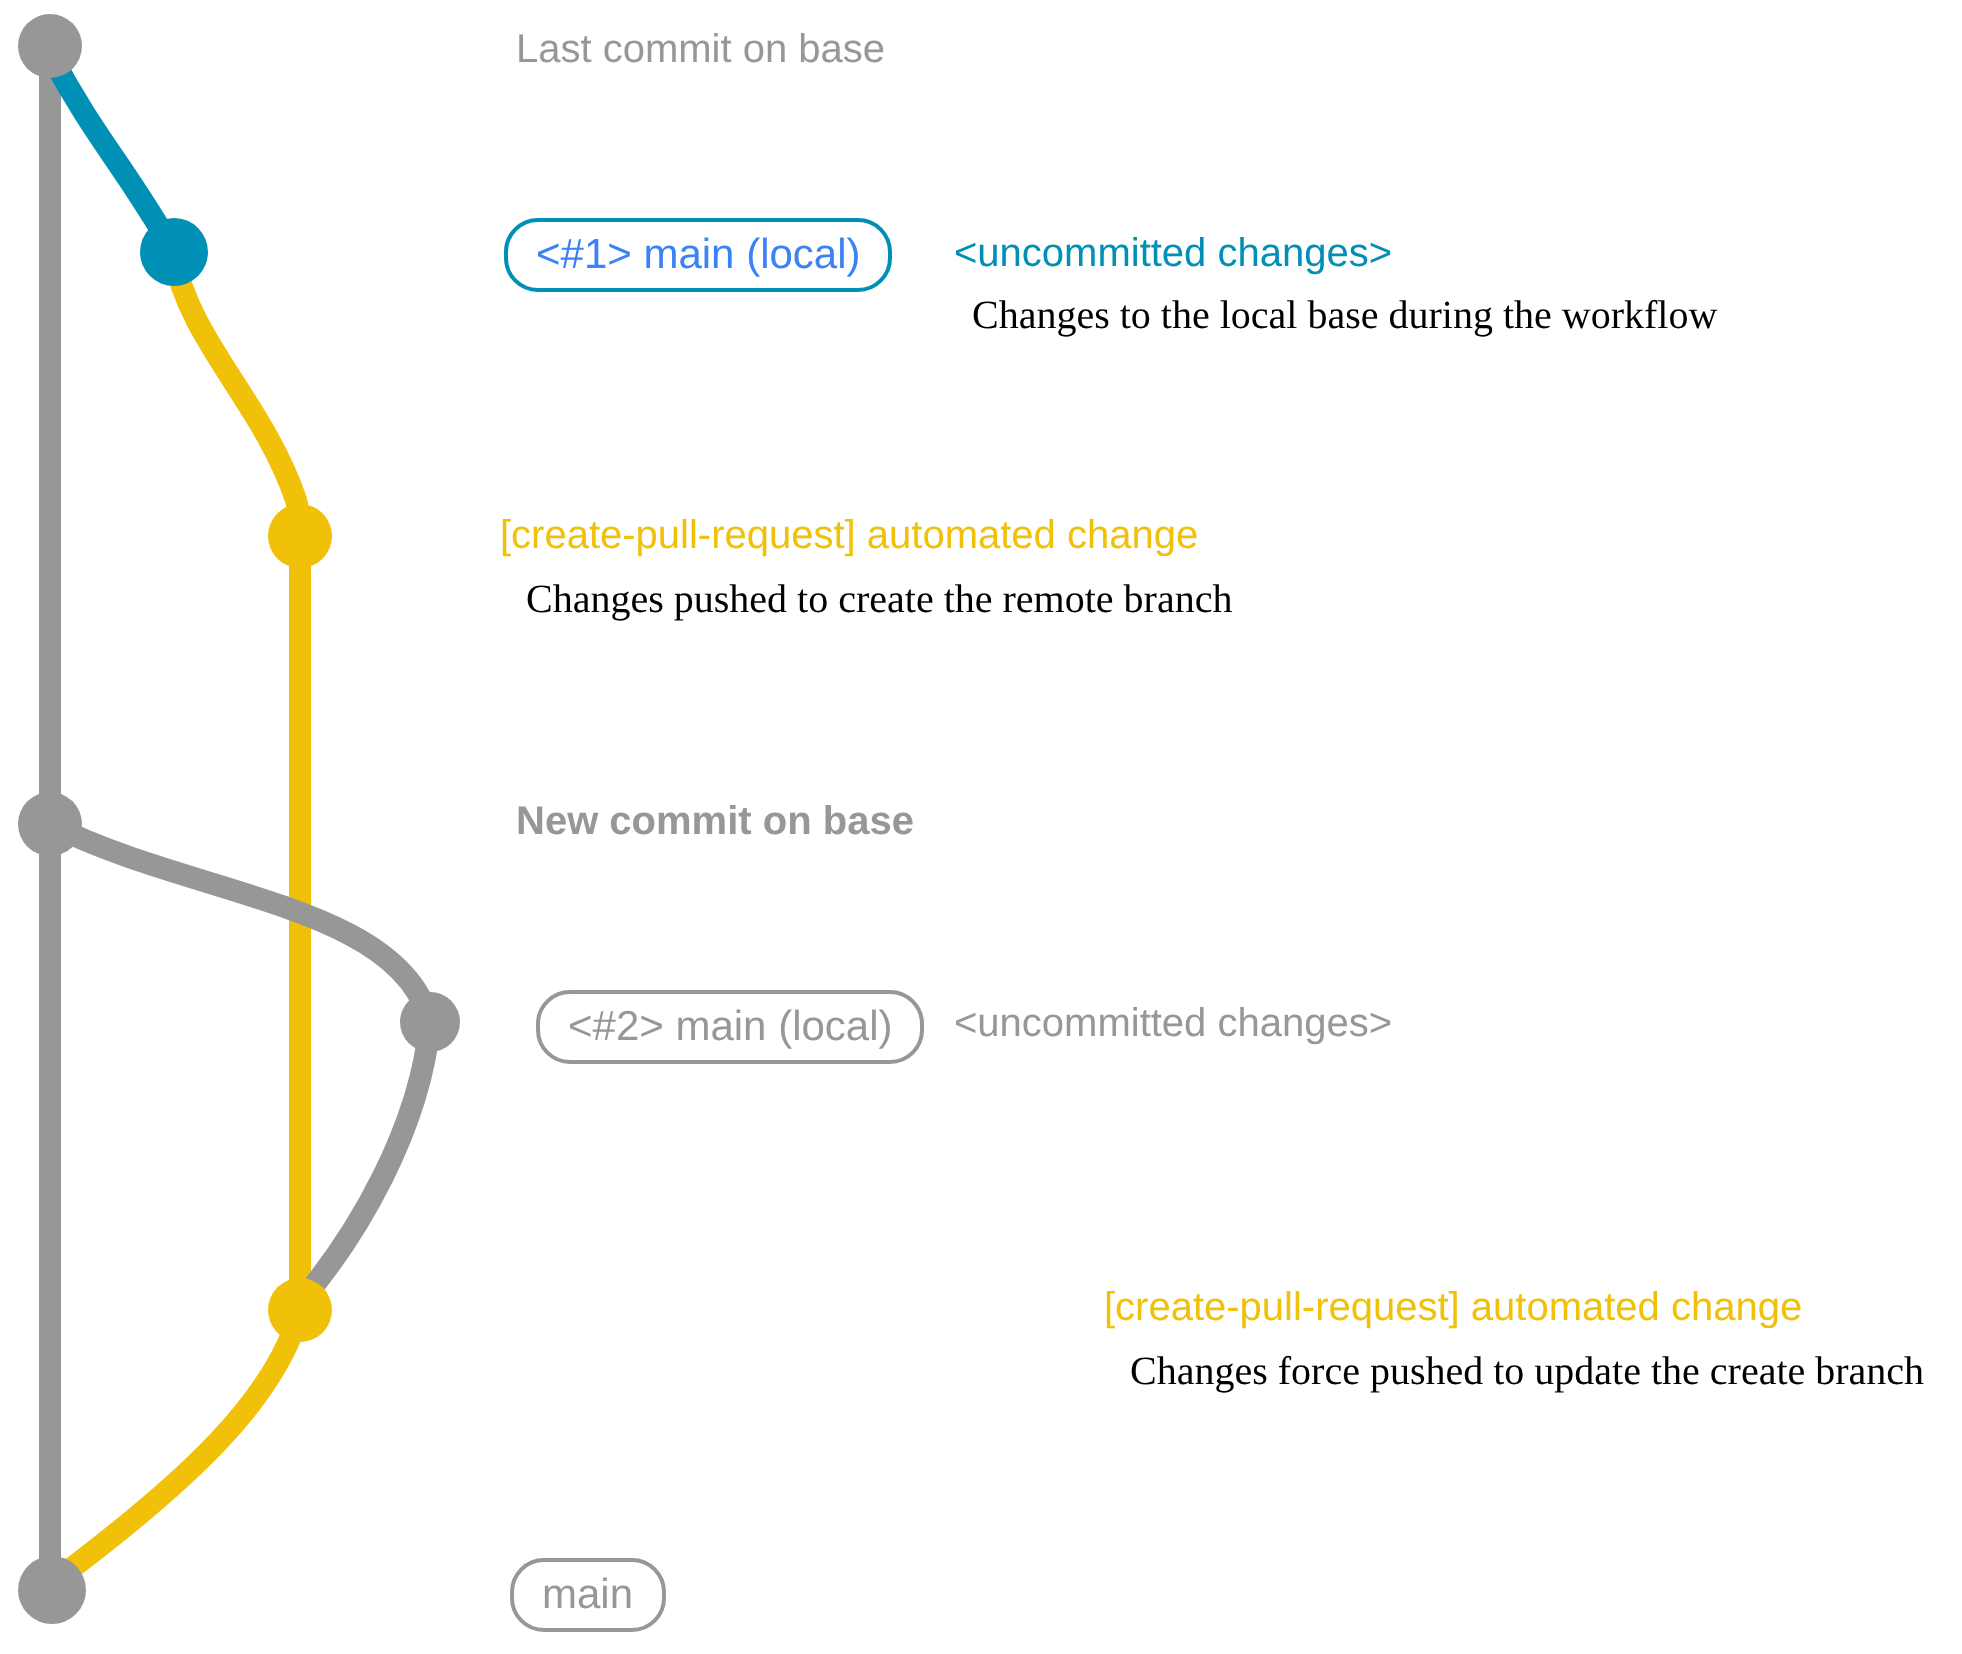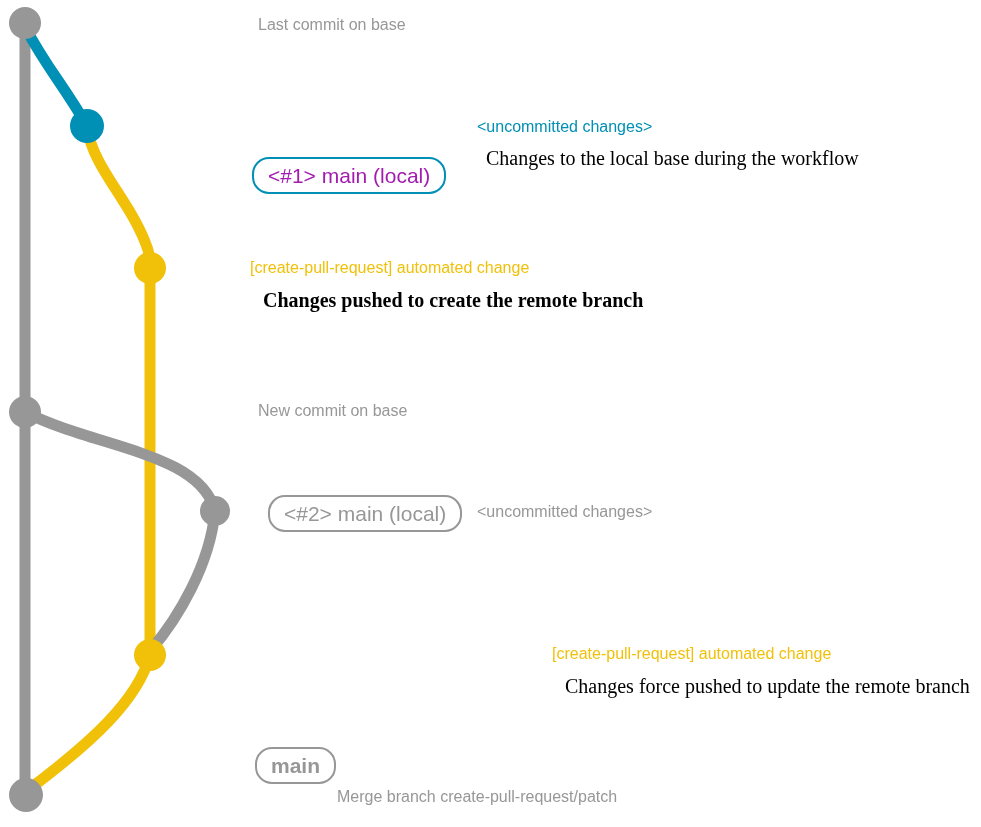--- a/index.html
+++ b/index.html
@@ -7,21 +7,21 @@
     position: relative;
     width: 981px;
     height: 827px;
     background: #ffffff;
     overflow: hidden;
     font-family: "Liberation Sans", sans-serif;
   }
   .graph-svg { position: absolute; left: 0; top: 0; }
   .lbl {
     position: absolute;
-    font-size: 16px;
+    font-size: 20px;
     line-height: 26px;
     white-space: nowrap;
   }
   .badge {
     position: absolute;
     height: 37px;
     box-sizing: border-box;
     border: 2px solid;
     border-radius: 17px;
     display: flex;
@@ -58,37 +58,36 @@
     <circle cx="87" cy="126" r="17" fill="#008fb5"></circle>
     <circle cx="150" cy="268" r="16" fill="#f1c109"></circle>
     <circle cx="25" cy="412" r="16" fill="#979797"></circle>
     <circle cx="215" cy="511" r="15" fill="#979797"></circle>
     <circle cx="150" cy="655" r="16" fill="#f1c109"></circle>
     <circle cx="26" cy="795" r="17" fill="#979797"></circle>
   </svg>
 
   <div class="lbl" style="left: 258px; top: 12px; color: rgb(151, 151, 151);">Last commit on base</div>
 
-  <div class="badge" style="left: 252px; top: 109px; color: #a21caf; border-color: rgb(0, 143, 181); margin-top: 48px;">
+  <div class="badge" style="left: 252px; top: 109px; color: #3b82f6; border-color: rgb(0, 143, 181);">
     <span>&lt;#1&gt; main (local)</span>
   </div>
   <div class="lbl" style="left: 477px; top: 114px; color: rgb(0, 143, 181);">&lt;uncommitted changes&gt;</div>
   <div class="note" style="left: 486px; top: 146px; color: rgb(0, 0, 0);">Changes to the local base during the workflow</div>
 
   <div class="lbl" style="left: 250px; top: 255px; color: rgb(241, 193, 9);">[create-pull-request] automated change</div>
-  <div class="note" style="left: 263px; top: 288px; color: rgb(0, 0, 0); font-weight: bold;">Changes pushed to create the remote branch</div>
+  <div class="note" style="left: 263px; top: 288px; color: rgb(0, 0, 0);">Changes pushed to create the remote branch</div>
 
-  <div class="lbl" style="left: 258px; top: 398px; color: rgb(151, 151, 151);">New commit on base</div>
+  <div class="lbl" style="left: 258px; top: 398px; color: rgb(151, 151, 151); font-weight: bold;">New commit on base</div>
 
   <div class="badge" style="left: 268px; top: 495px; color: rgb(151, 151, 151); border-color: rgb(151, 151, 151);">
     <span>&lt;#2&gt; main (local)</span>
   </div>
   <div class="lbl" style="left: 477px; top: 499px; color: rgb(151, 151, 151);">&lt;uncommitted changes&gt;</div>
 
   <div class="lbl" style="left: 552px; top: 641px; color: rgb(241, 193, 9);">[create-pull-request] automated change</div>
-  <div class="note" style="left: 565px; top: 674px; color: rgb(0, 0, 0);">Changes force pushed to update the remote branch</div>
+  <div class="note" style="left: 565px; top: 674px; color: rgb(0, 0, 0);">Changes force pushed to update the create branch</div>
 
-  <div class="badge" style="left: 255px; top: 747px; color: rgb(151, 151, 151); border-color: rgb(151, 151, 151); font-weight: bold;">
+  <div class="badge" style="left: 255px; top: 779px; color: rgb(151, 151, 151); border-color: rgb(151, 151, 151);">
     <span>main</span>
   </div>
-  <div class="lbl" style="left: 337px; top: 784px; color: rgb(151, 151, 151);">Merge branch create-pull-request/patch</div>
 
 </div>
 
 </body></html>

